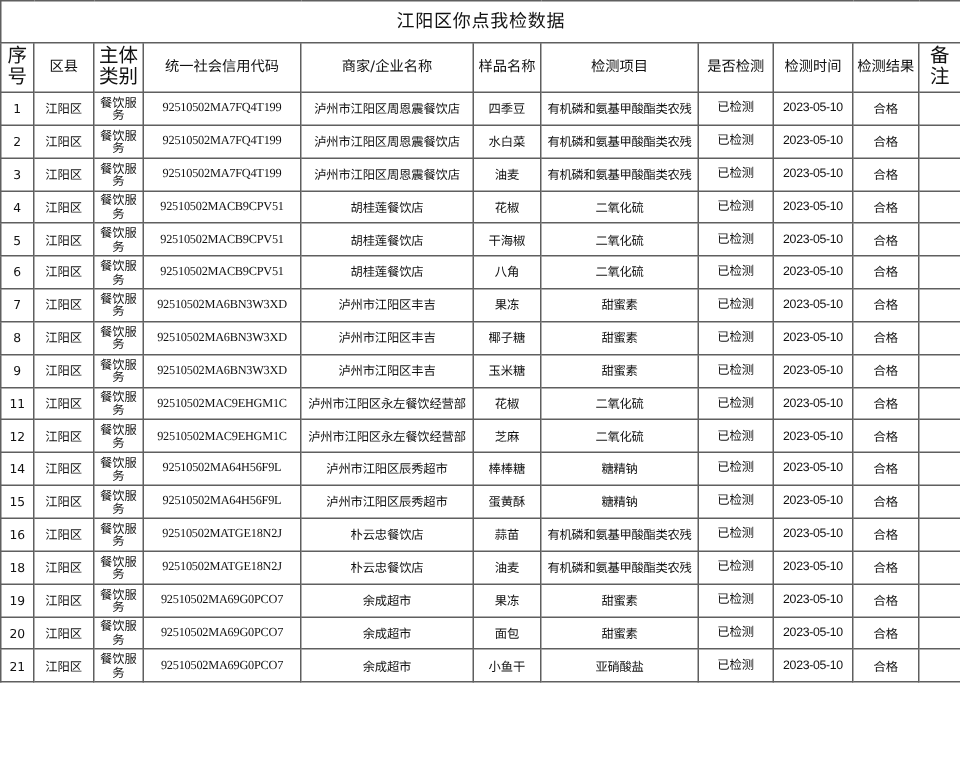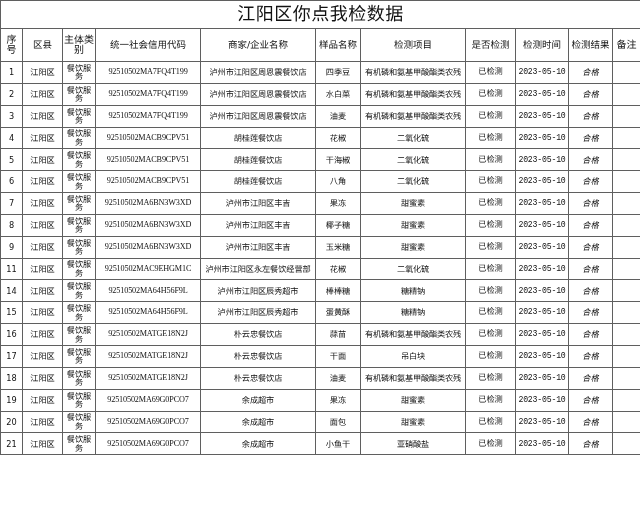--- a/index.html
+++ b/index.html
@@ -39,52 +39,52 @@
     line-height: 1.04;
   }
 
   
   .title-cell {
     height: 27px;
     border-left: 1px solid #5f5f5f;
     border-right: 1px solid #5f5f5f;
     border-top: 1px solid #5f5f5f;
     border-bottom: 1px solid #5f5f5f;
-    font-size: 18px;
+    font-size: 12px;
     font-weight: bold;
     letter-spacing: 0.5px;
     padding: 0;
   }
 
   
   .hdr td {
     height: 32px;
     font-size: 9.5px;
     font-weight: bold;
     padding: 1px 0;
   }
   .hdr td.narrow-hdr {
-    font-size: 10px;
+    font-size: 13px;
   }
 
   
   .body-row td {
     height: 20.85px;
     font-size: 8.2px;
   }
   .c-idx   { font-size: 8px; }
   .c-dist  { font-size: 8.4px; }
   .c-type  { font-size: 7.4px; line-height: 1.0; }
   .c-code  { font-size: 8.6px; letter-spacing: -0.15px; font-family: "Liberation Serif", "DejaVu Serif", serif; font-weight: bold; }
   .c-merch { font-size: 8.5px; letter-spacing: -0.1px; }
   .c-sample{ font-size: 8.6px; }
   .c-item  { font-size: 8.2px; letter-spacing: -0.2px; }
   .c-tested{ font-size: 8.4px; font-family: Liberation Serif, serif; }
-  .c-date  { font-size: 8.4px; font-family: Liberation Mono, monospace; font-weight: bold; letter-spacing: -0.2px; }
-  .c-result{ font-size: 8.4px; font-style: italic; }
+  .c-date  { font-size: 8.4px; font-family: Liberation Sans, sans-serif; font-weight: bold; letter-spacing: -0.2px; }
+  .c-result{ font-size: 8.4px; }
   .c-note  { font-size: 8.2px; }
 </style>
 </head>
 <body>
 
 <div class="sheet">
   <table class="grid">
     <colgroup>
       <col style="width:22px">
       <col style="width:40px">
@@ -239,20 +239,33 @@
           <td class="c-code">92510502MAC9EHGM1C</td>
           <td class="c-merch">泸州市江阳区永左餐饮经营部</td>
           <td class="c-sample">花椒</td>
           <td class="c-item">二氧化硫</td>
           <td class="c-tested">已检测</td>
           <td class="c-date">2023-05-10</td>
           <td class="c-result">合格</td>
           <td class="c-note"></td>
         </tr>
         <tr class="body-row">
+          <td class="c-idx">12</td>
+          <td class="c-dist">江阳区</td>
+          <td class="c-type">餐饮服务</td>
+          <td class="c-code">92510502MAC9EHGM1C</td>
+          <td class="c-merch">泸州市江阳区永左餐饮经营部</td>
+          <td class="c-sample">芝麻</td>
+          <td class="c-item">二氧化硫</td>
+          <td class="c-tested">已检测</td>
+          <td class="c-date">2023-05-10</td>
+          <td class="c-result">合格</td>
+          <td class="c-note"></td>
+        </tr>
+        <tr class="body-row">
           <td class="c-idx">14</td>
           <td class="c-dist">江阳区</td>
           <td class="c-type">餐饮服务</td>
           <td class="c-code">92510502MA64H56F9L</td>
           <td class="c-merch">泸州市江阳区辰秀超市</td>
           <td class="c-sample">棒棒糖</td>
           <td class="c-item">糖精钠</td>
           <td class="c-tested">已检测</td>
           <td class="c-date">2023-05-10</td>
           <td class="c-result">合格</td>
@@ -278,33 +291,20 @@
           <td class="c-code">92510502MATGE18N2J</td>
           <td class="c-merch">朴云忠餐饮店</td>
           <td class="c-sample">蒜苗</td>
           <td class="c-item">有机磷和氨基甲酸酯类农残</td>
           <td class="c-tested">已检测</td>
           <td class="c-date">2023-05-10</td>
           <td class="c-result">合格</td>
           <td class="c-note"></td>
         </tr>
         <tr class="body-row">
-          <td class="c-idx">17</td>
-          <td class="c-dist">江阳区</td>
-          <td class="c-type">餐饮服务</td>
-          <td class="c-code">92510502MATGE18N2J</td>
-          <td class="c-merch">朴云忠餐饮店</td>
-          <td class="c-sample">干面</td>
-          <td class="c-item">吊白块</td>
-          <td class="c-tested">已检测</td>
-          <td class="c-date">2023-05-10</td>
-          <td class="c-result">合格</td>
-          <td class="c-note"></td>
-        </tr>
-        <tr class="body-row">
           <td class="c-idx">18</td>
           <td class="c-dist">江阳区</td>
           <td class="c-type">餐饮服务</td>
           <td class="c-code">92510502MATGE18N2J</td>
           <td class="c-merch">朴云忠餐饮店</td>
           <td class="c-sample">油麦</td>
           <td class="c-item">有机磷和氨基甲酸酯类农残</td>
           <td class="c-tested">已检测</td>
           <td class="c-date">2023-05-10</td>
           <td class="c-result">合格</td>

